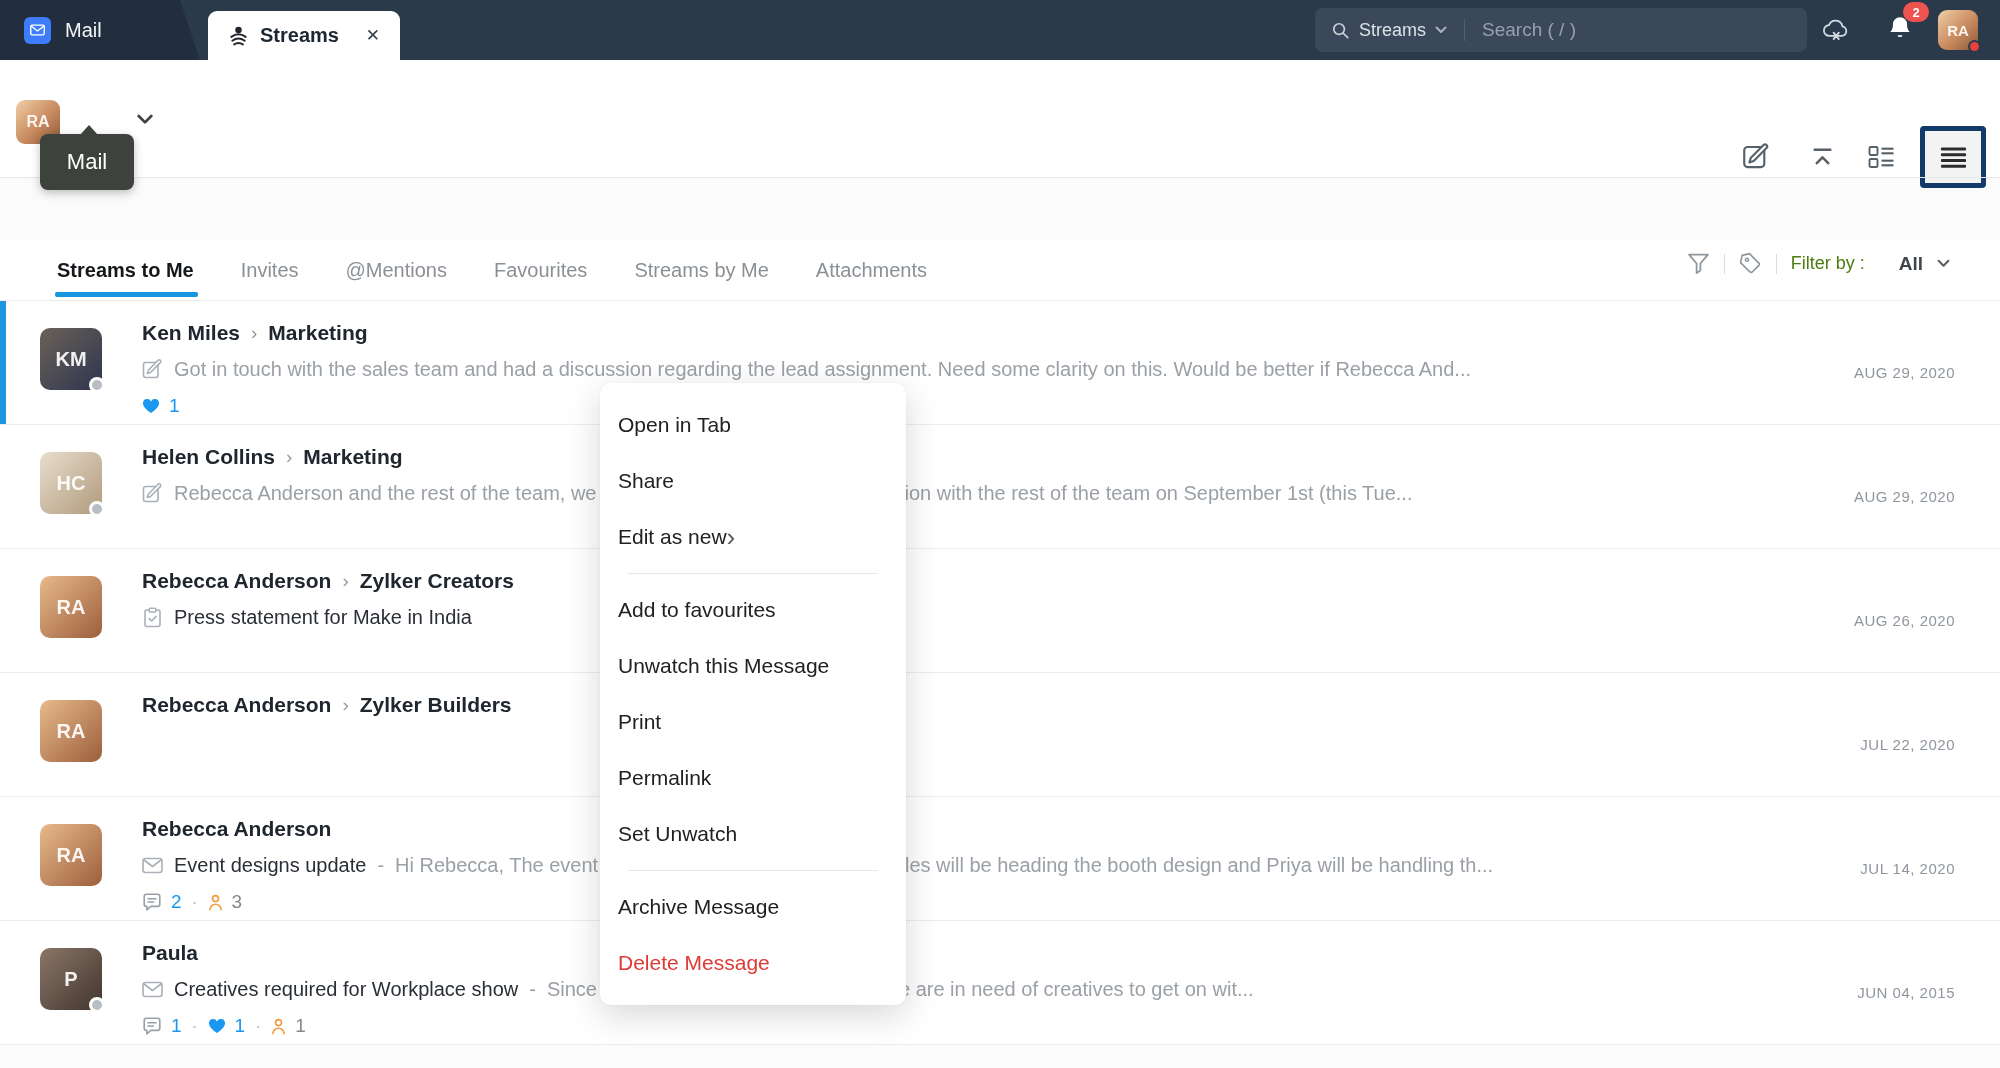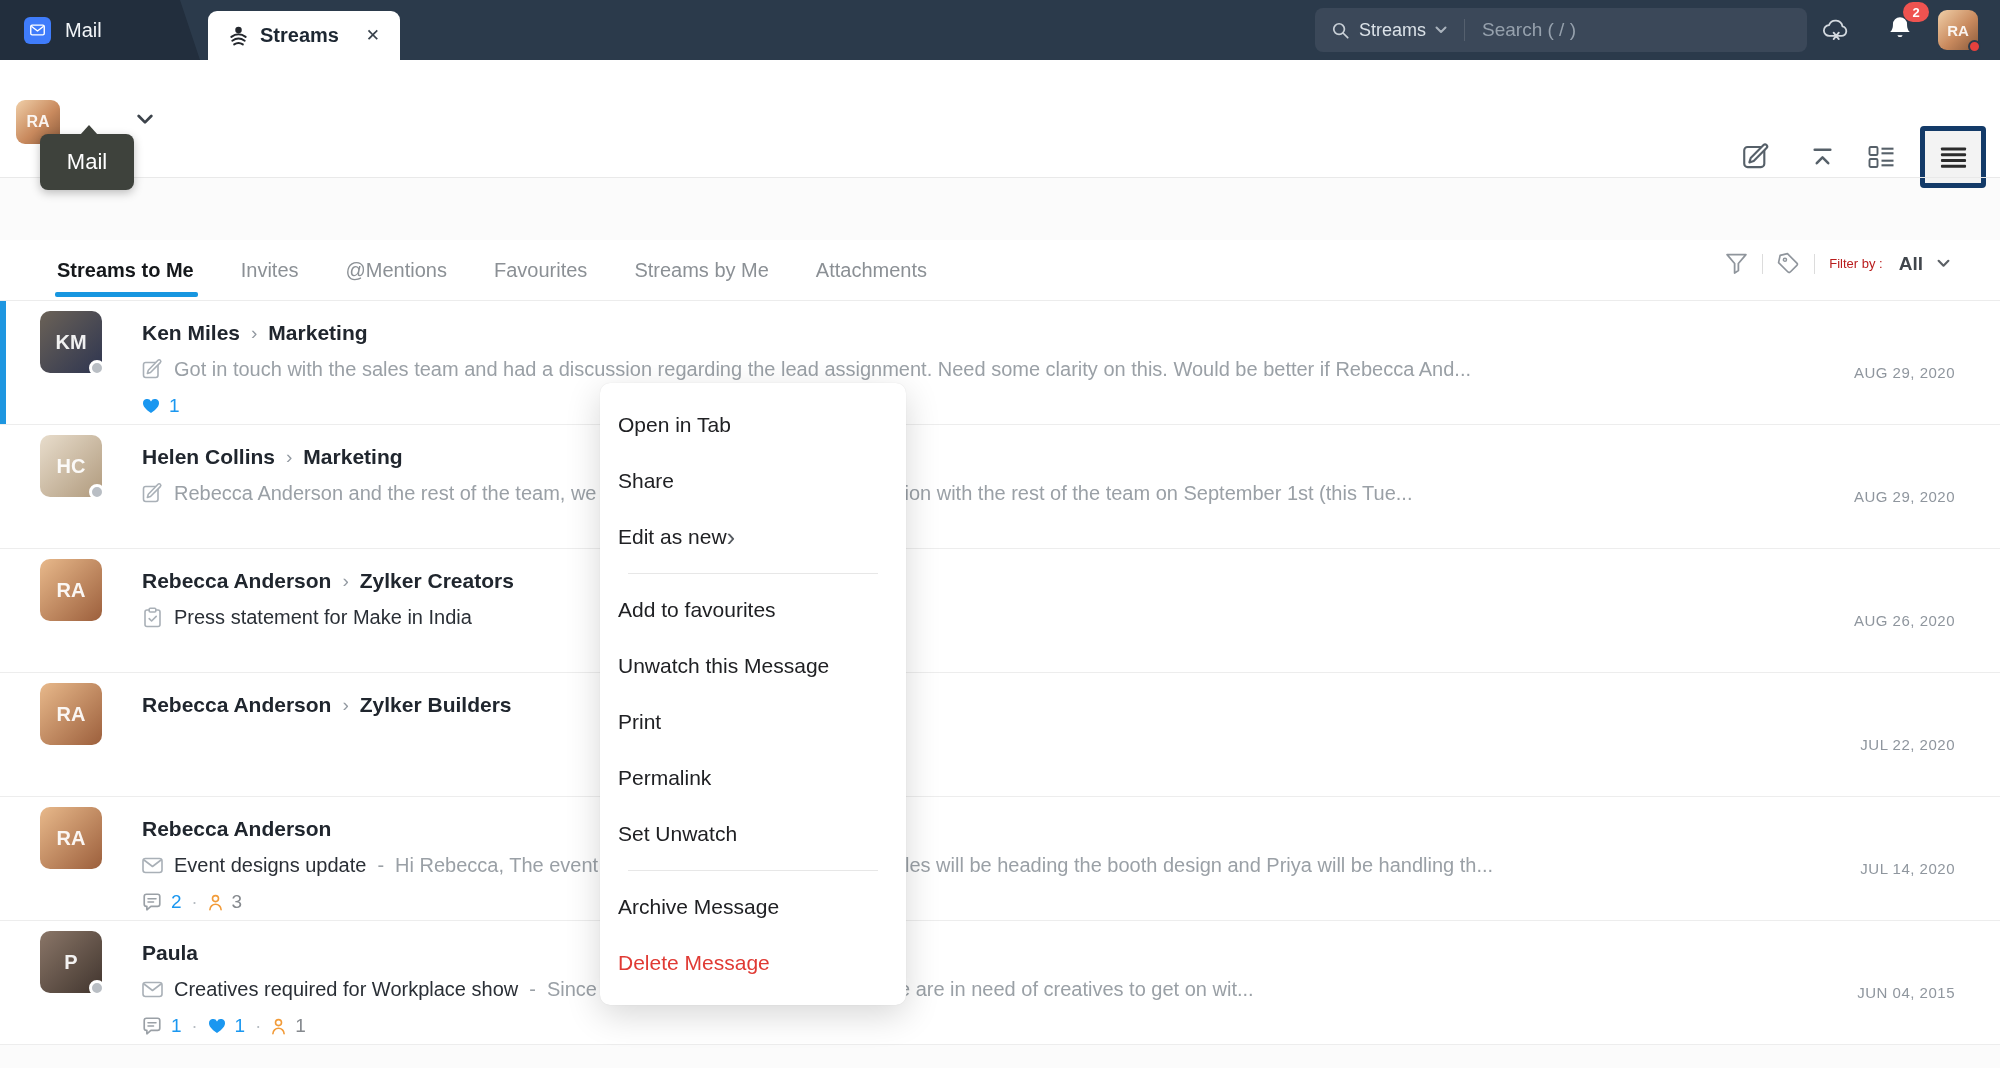--- a/index.html
+++ b/index.html
@@ -63,29 +63,29 @@
 
   
   .tabsrow { position:absolute; left:0; top:240px; width:2000px; height:60px; display:flex; align-items:center;
     padding-left:57px; gap:47px; background:#fff; }
   .ftab { font-size:20px; color:#8b9095; position:relative; cursor:pointer; white-space:nowrap; }
   .ftab.active { color:#15181b; font-weight:600; }
   .ftab.active::after { content:""; position:absolute; left:-2px; right:-4px; top:33px; height:5px; background:#1796e0; border-radius:2px; }
   .filtercluster { position:absolute; right:50px; top:252px; display:flex; align-items:center; gap:14px; }
   .f-ic { width:23px; height:23px; color:#8f959c; }
   .f-vr { width:1px; height:20px; background:#dcdcdc; }
-  .f-label { font-size:13px; color:#b91c1c; }
-  .f-value { font-size:19px; color:#41464c; font-weight:600; margin-left:2px; }
+  .f-label { font-size:18px; color:#4d7c0f; }
+  .f-value { font-size:19px; color:#41464c; font-weight:600; margin-left:20px; }
   .f-chev { width:13px; height:9px; color:#5c6166; }
 
   
   .list { position:absolute; left:0; top:300px; width:2000px; border-top:1px solid #ececec; background:#fff; }
   .row { position:relative; height:124px; border-bottom:1px solid #ededed; background:#fff; }
   .row.selected::before { content:""; position:absolute; left:0; top:0; bottom:0; width:6px; background:#1e96e0; }
-  .avatar { position:absolute; left:40px; top:10px; width:62px; height:62px; border-radius:10px;
+  .avatar { position:absolute; left:40px; top:27px; width:62px; height:62px; border-radius:10px;
     display:flex; align-items:center; justify-content:center; color:rgba(255,255,255,.92); font-size:20px; font-weight:600; }
   .avatar .sdot { position:absolute; right:-3px; bottom:-3px; width:16px; height:16px; border-radius:50%;
     background:#b9bec4; border:3px solid #fff; }
   .av-km { background:linear-gradient(135deg,#6b6257,#2e3550); }
   .av-hc { background:linear-gradient(135deg,#e8ddcc,#b09a7d); }
   .av-ra { background:linear-gradient(135deg,#e8b98b,#9c5f3c); }
   .av-p  { background:linear-gradient(135deg,#8a7668,#41352e); }
   .rcontent { margin-left:142px; padding-top:20px; }
   .rname-line { font-size:21px; color:#20262e; display:flex; align-items:center; }
   .rname, .rteam { font-weight:600; }

